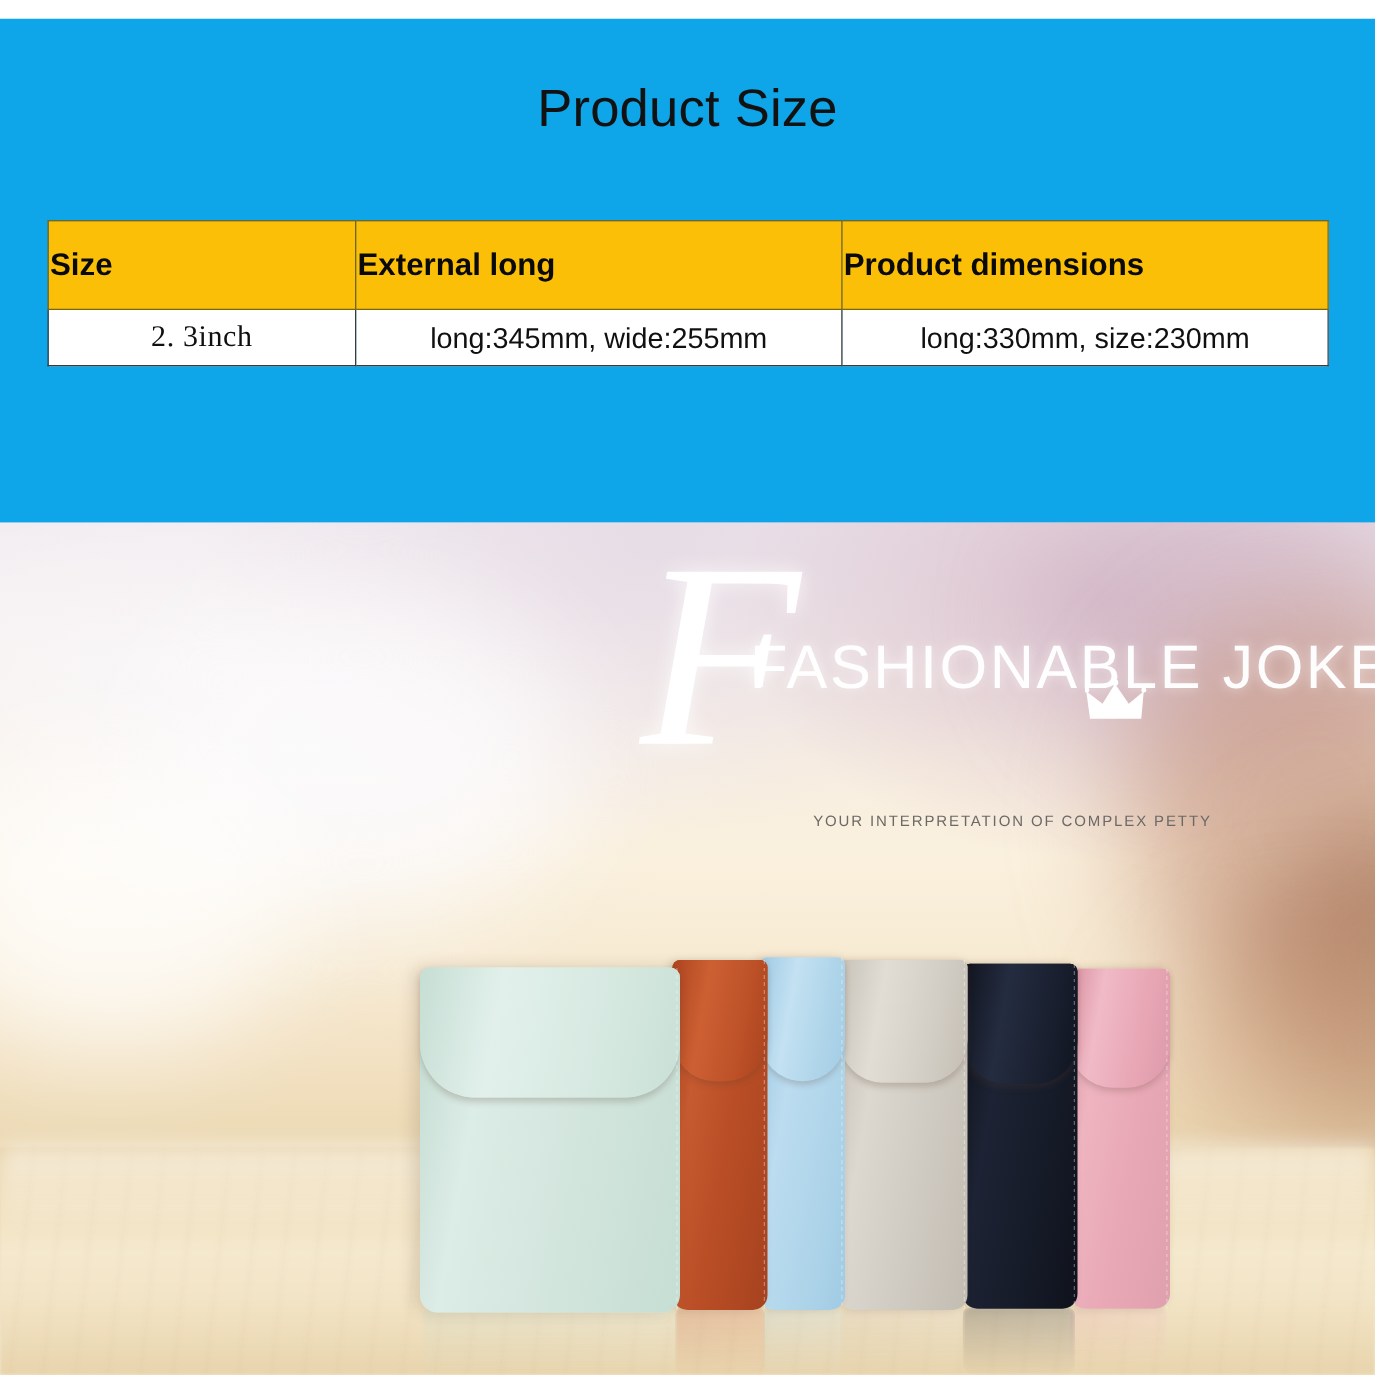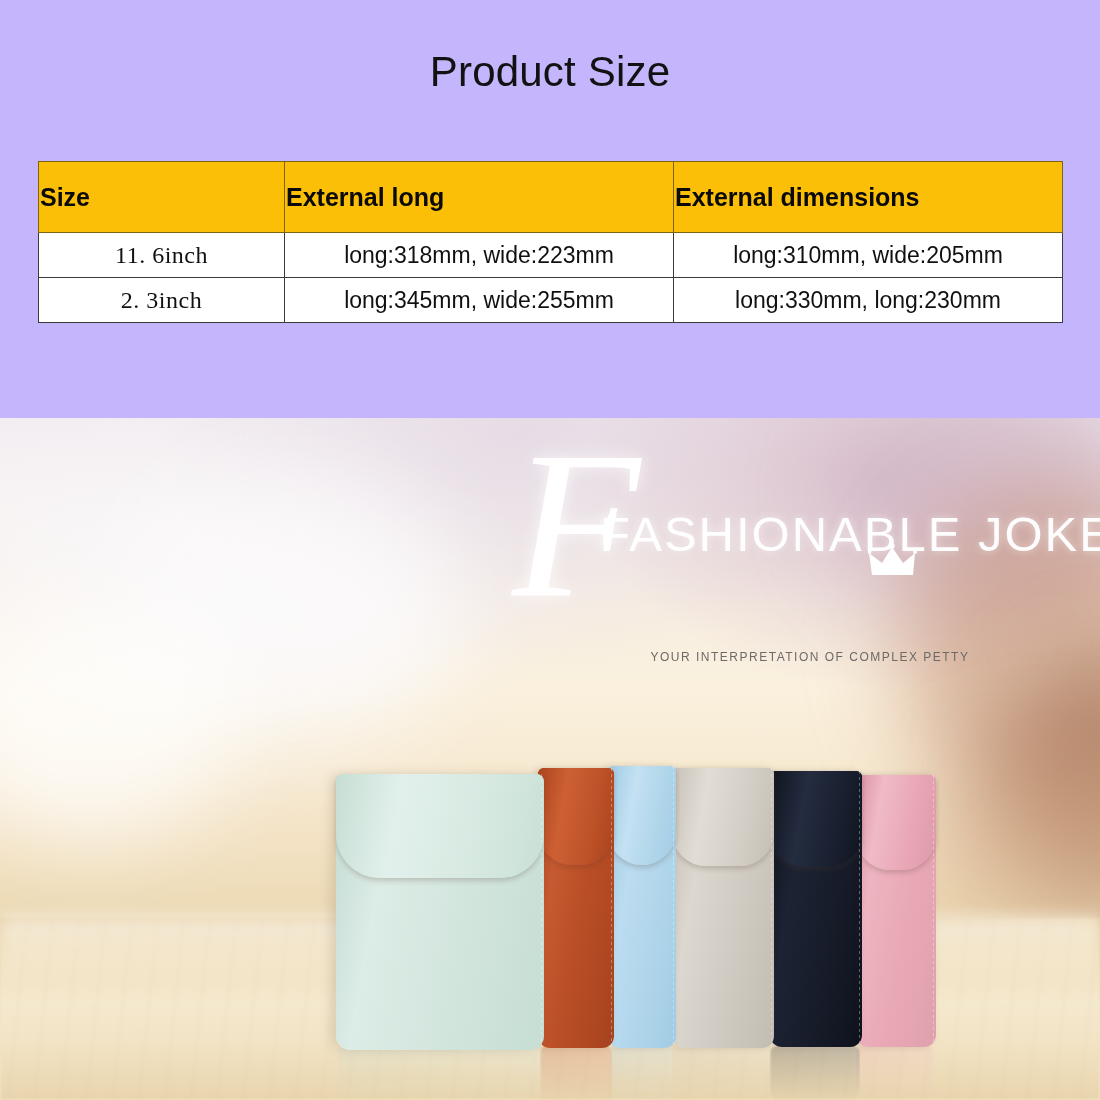--- a/index.html
+++ b/index.html
@@ -7,22 +7,22 @@
   body{
     width:1100px;height:1100px;
     background:#ffffff;
     font-family:"Liberation Sans", sans-serif;
     overflow:hidden;
     position:relative;
   }
 
   
   .spec-panel{
-    position:absolute;left:0;top:0;width:1100px;height:418px;
-    background:#c4b5fd;
+    position:absolute;left:0;top:15px;width:1100px;height:418px;
+    background:#0ea5e9;
   }
   .page-title{
     position:absolute;left:0;top:48px;width:1100px;
     text-align:center;
     font-size:42px;
     font-weight:400;
     color:#121212;
     letter-spacing:0.2px;
     font-family:"Liberation Sans", sans-serif;
   }
@@ -219,33 +219,28 @@
   <table class="size-table">
     <colgroup>
         <col class="c1">
         <col class="c2">
         <col class="c3">
       </colgroup>
     <thead>
       <tr>
         <th>Size</th>
         <th>External long</th>
-        <th>External dimensions</th>
+        <th>Product dimensions</th>
       </tr>
     </thead>
     <tbody>
       <tr>
-        <td class="size-cell">11. 6inch</td>
-        <td>long:318mm, wide:223mm</td>
-        <td>long:310mm, wide:205mm</td>
-      </tr>
-      <tr>
         <td class="size-cell">2. 3inch</td>
         <td>long:345mm, wide:255mm</td>
-        <td>long:330mm, long:230mm</td>
+        <td>long:330mm, size:230mm</td>
       </tr>
     </tbody>
   </table>
 </div>
 
 <div class="photo">
 
   <div class="blur-blob blob-e"></div>
   <div class="blur-blob blob-f"></div>
   <div class="blur-blob blob-a"></div>

